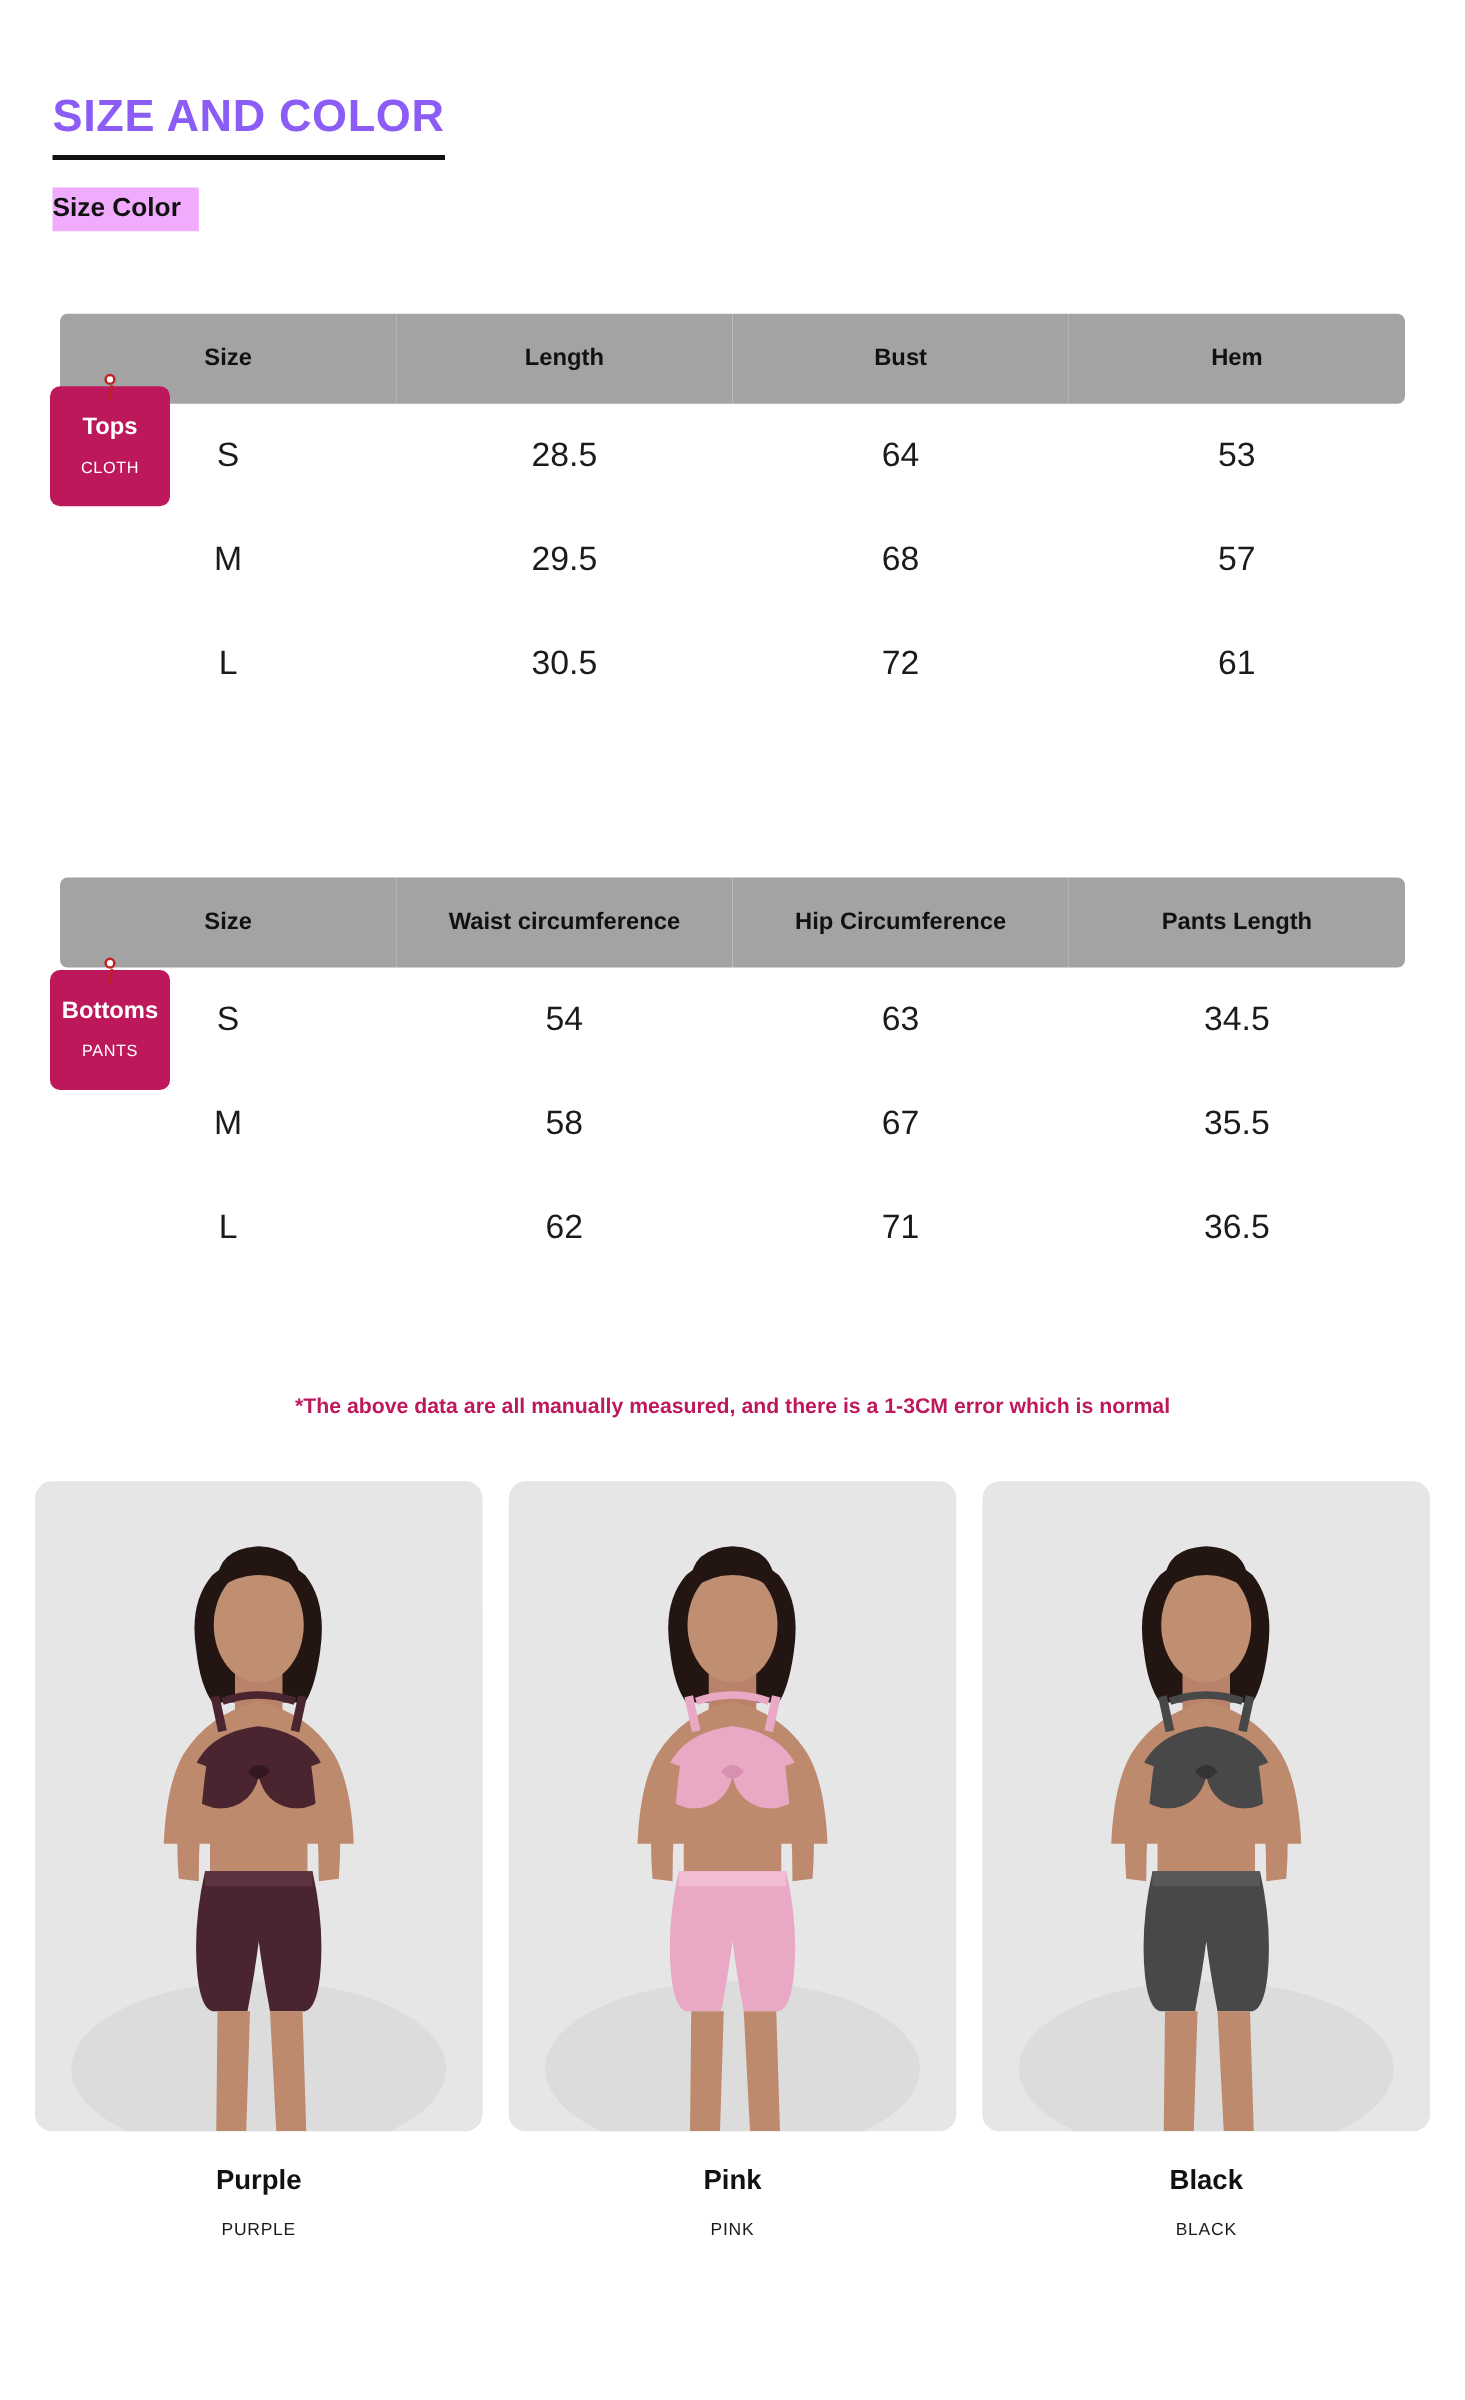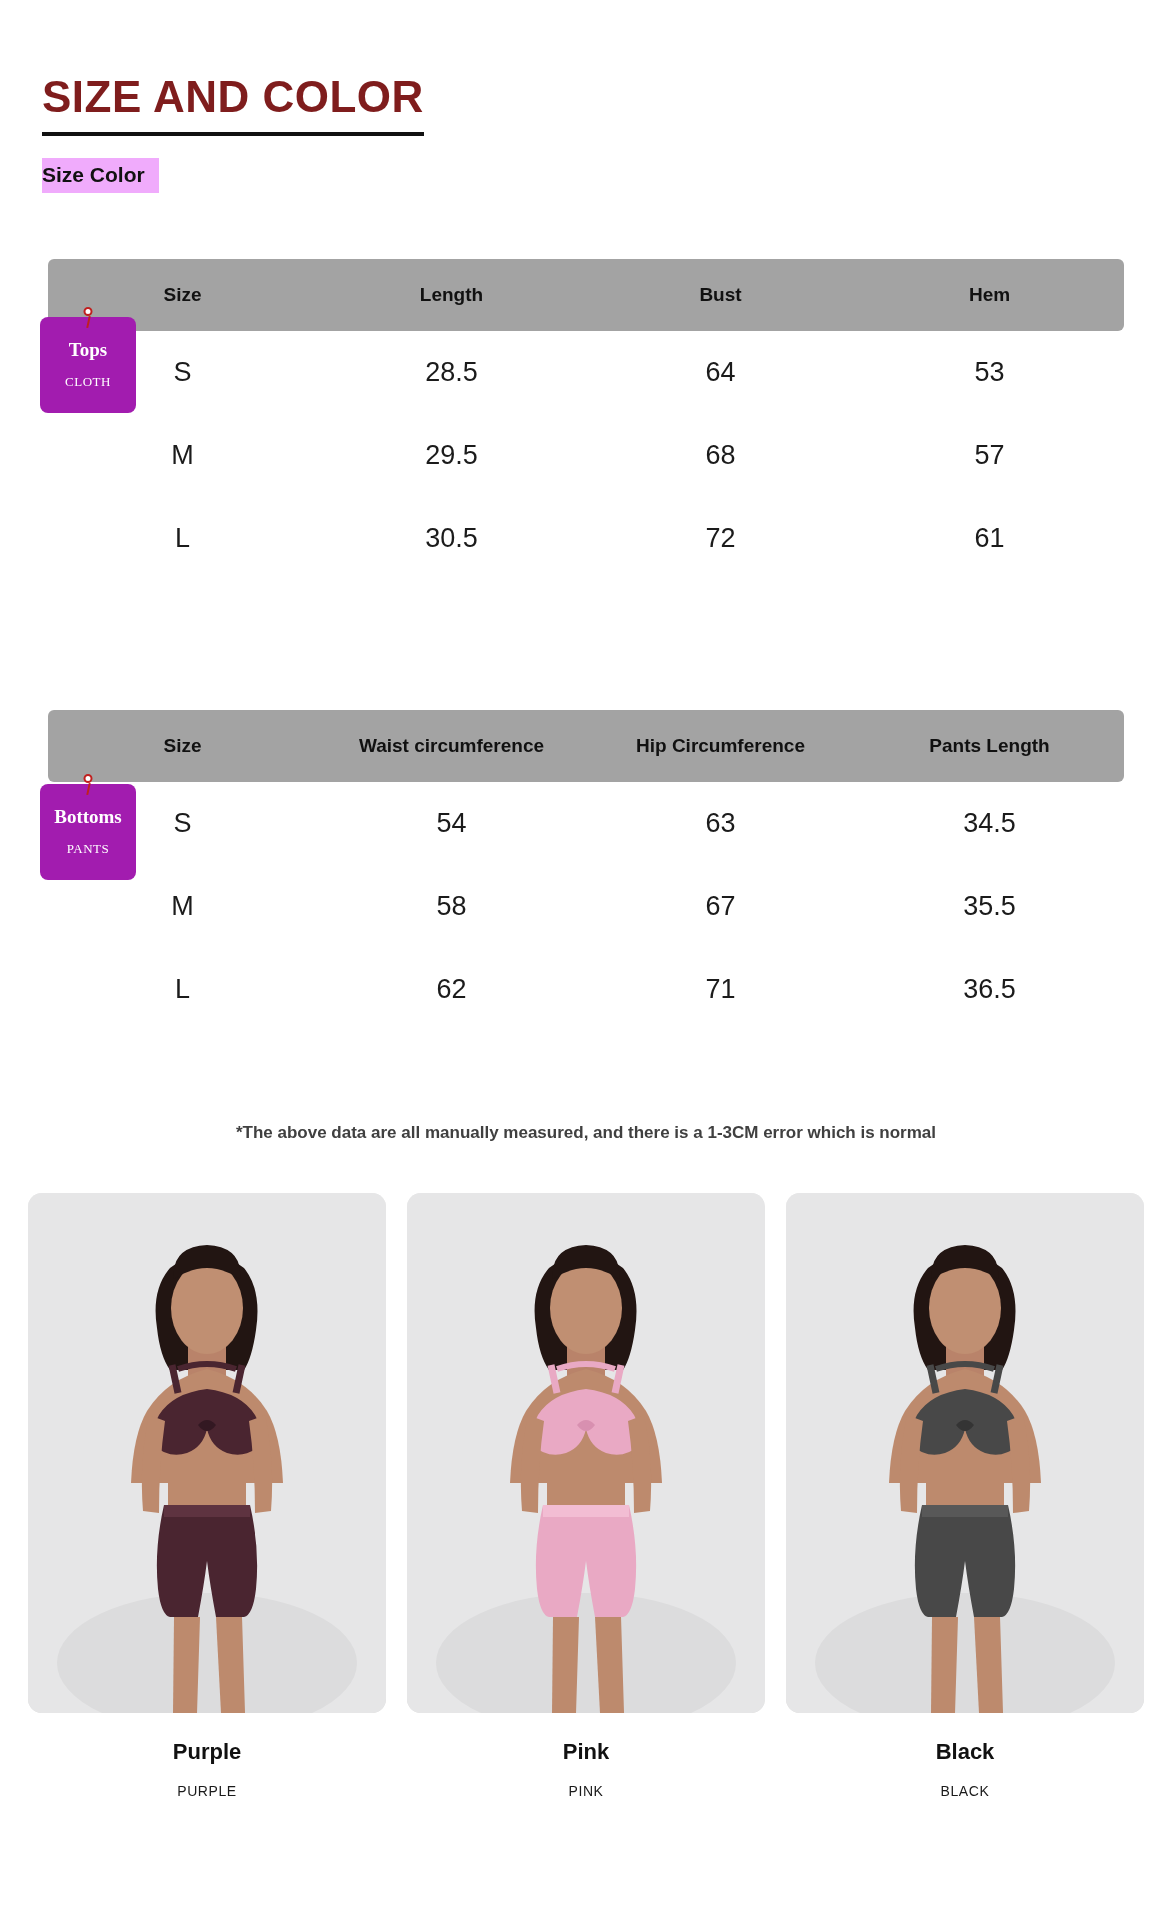--- a/index.html
+++ b/index.html
@@ -15,24 +15,24 @@
     min-height: 1920px;
     position: relative;
     padding: 0;
   }
 
   
   .header {
     padding: 72px 0 0 42px;
   }
   .main-title {
-    font-size: 44px;
+    font-size: 36px;
     font-weight: bold;
     letter-spacing: 0.5px;
-    color: #7f1d1d;
+    color: #8b5cf6;
     margin: 0;
     display: inline-block;
     padding-bottom: 10px;
     border-bottom: 4px solid #111;
   }
   .sub-title-wrap {
     margin-top: 22px;
   }
   .sub-title {
     display: inline-block;
@@ -80,26 +80,25 @@
   table.size-table col.c2 { width: 25%; }
   table.size-table col.c3 { width: 25%; }
   table.size-table col.c4 { width: 25%; }
 
   
   .tag {
     position: absolute;
     left: -8px;
     width: 96px;
     height: 96px;
-    background: #a21caf;
+    background: #be185d;
     border-radius: 8px;
     color: #fff;
     text-align: center;
     padding-top: 22px;
-    font-family: Liberation Serif, serif;
   }
   .tag .tag-main {
     display: block;
     font-size: 19px;
     font-weight: bold;
     line-height: 1.2;
   }
   .tag .tag-sub {
     display: block;
     font-size: 13px;
@@ -126,21 +125,21 @@
   }
   .tag.tops { top: 58px; }
   .tag.bottoms { top: 74px; }
 
   
   .note {
     margin-top: 92px;
     text-align: center;
     font-size: 17px;
     font-weight: bold;
-    color: #404040;
+    color: #be185d;
   }
 
   
   .colors {
     display: flex;
     justify-content: space-between;
     margin: 50px 28px 0 28px;
     gap: 16px;
   }
   .color-card { width: 358px; }

